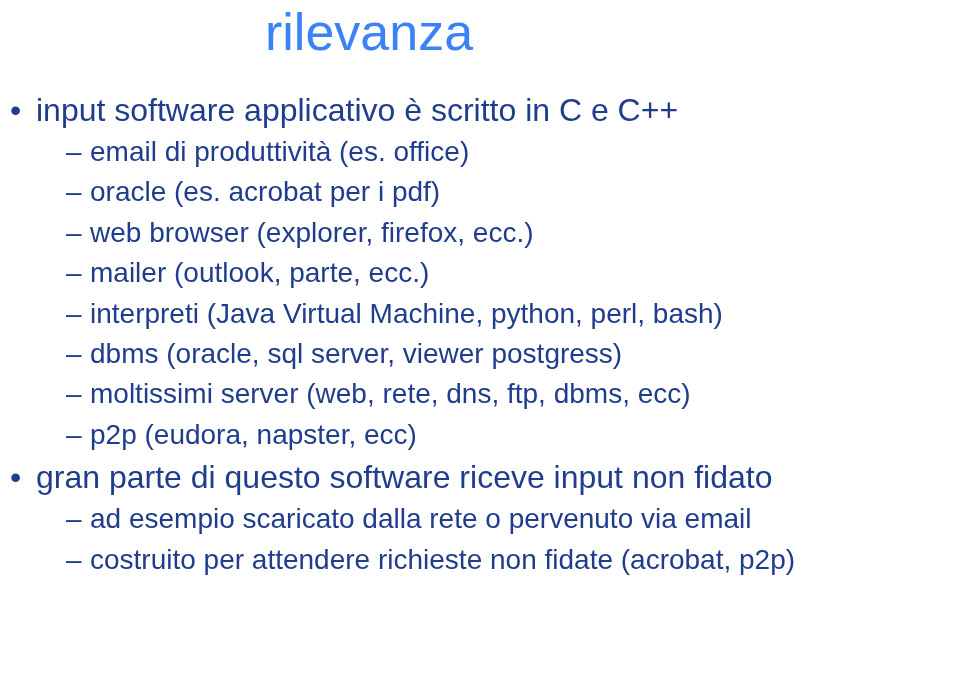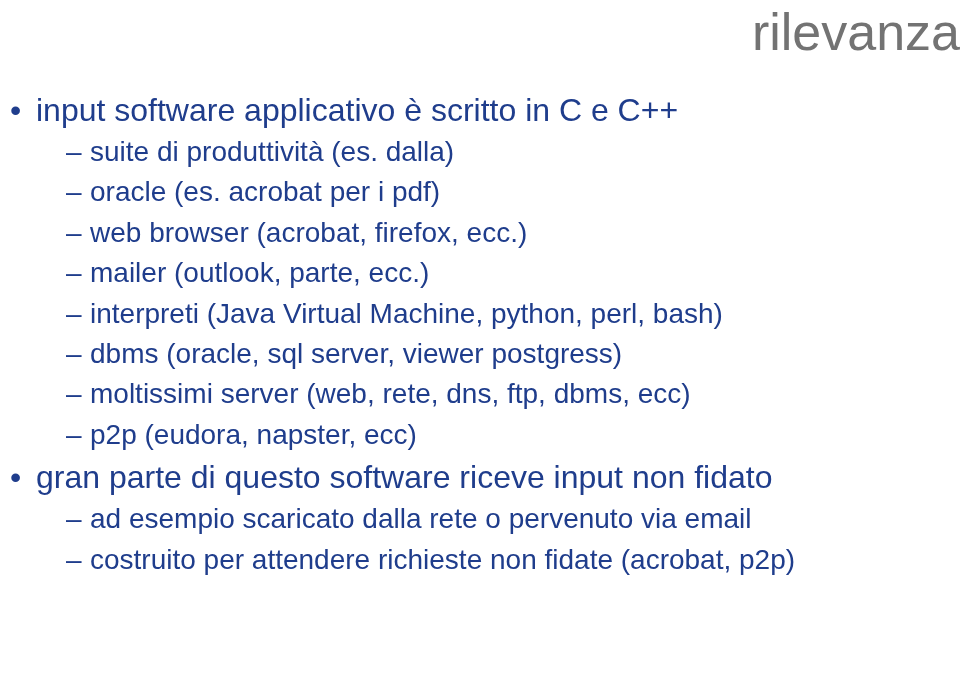--- a/index.html
+++ b/index.html
@@ -15,24 +15,24 @@
       position: relative;
       overflow: hidden;
     }
     .slide {
       width: 100%;
       height: 100%;
       padding: 0;
       position: relative;
     }
     .title {
-      color: #737373;
+      color: #3b82f6;
       font-size: 52px;
       font-weight: normal;
-      text-align: right;
+      text-align: left;
       padding-left: 265px;
       padding-top: 2px;
       letter-spacing: 0px;
     }
     .content {
       padding-left: 10px;
       padding-top: 28px;
     }
     .bullet-l1 {
       color: #1f3d8c;
@@ -74,29 +74,29 @@
 
   <div class="content">
 
     <div class="bullet-l1">
       <span class="bullet-l1-marker">•</span>
       <span class="bullet-l1-text">input software applicativo è scritto in C e C++</span>
     </div>
 
     <div class="bullet-l2">
       <span class="bullet-l2-marker">–</span>
-      <span class="bullet-l2-text">suite di produttività (es. dalla)</span>
+      <span class="bullet-l2-text">email di produttività (es. office)</span>
     </div>
     <div class="bullet-l2">
       <span class="bullet-l2-marker">–</span>
       <span class="bullet-l2-text">oracle (es. acrobat per i pdf)</span>
     </div>
     <div class="bullet-l2">
       <span class="bullet-l2-marker">–</span>
-      <span class="bullet-l2-text">web browser (acrobat, firefox, ecc.)</span>
+      <span class="bullet-l2-text">web browser (explorer, firefox, ecc.)</span>
     </div>
     <div class="bullet-l2">
       <span class="bullet-l2-marker">–</span>
       <span class="bullet-l2-text">mailer (outlook, parte, ecc.)</span>
     </div>
     <div class="bullet-l2">
       <span class="bullet-l2-marker">–</span>
       <span class="bullet-l2-text">interpreti (Java Virtual Machine, python, perl, bash)</span>
     </div>
     <div class="bullet-l2">

